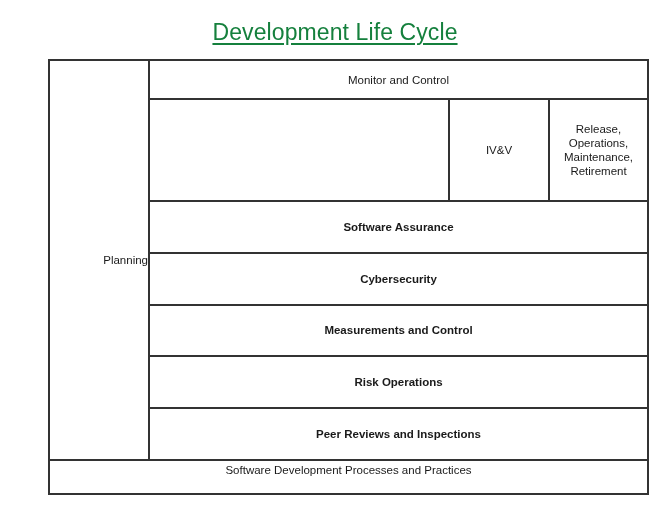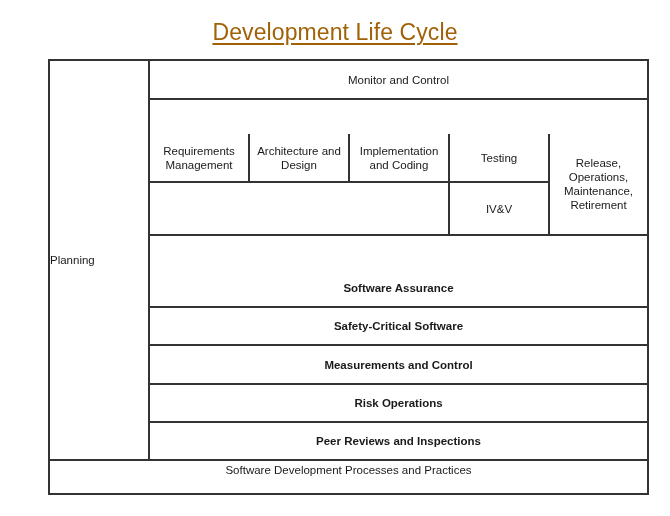--- a/index.html
+++ b/index.html
@@ -27,21 +27,21 @@
   
   #title {
     position: absolute;
     left: 0;
     top: 17px;
     width: 670px;
     text-align: center;
     font-size: 23px;
     line-height: 30px;
     letter-spacing: 0.1px;
-    color: #a16207;
+    color: #15803d;
     white-space: nowrap;
   }
   #title .title-text {
     text-decoration: underline;
     text-underline-offset: 3px;
   }
 
   
   #lifecycle-table {
     position: absolute;
@@ -66,32 +66,31 @@
   }
 
   
   #planning-cell {
     width: 100px;
     flex: 0 0 100px;
     box-sizing: border-box;
     border-right: 2px solid #333333;
     display: flex;
     align-items: center;
-    justify-content: flex-start;
+    justify-content: flex-end;
     font-size: 11.5px;
     color: #1a1a1a;
   }
 
   
   #right-stack {
     flex: 1 1 auto;
     display: flex;
     flex-direction: column;
     min-width: 0;
-    gap: 34px;
   }
 
   
   #monitor-band {
     height: 39px;
     flex: 0 0 39px;
     box-sizing: border-box;
     border-bottom: 2px solid #333333;
     display: flex;
     align-items: center;
@@ -227,34 +226,20 @@
       <div id="right-stack">
 
         <div id="monitor-band">
           <span>Monitor and Control</span>
         </div>
 
         <div id="phase-grid">
 
           <div id="phase-left">
 
-            <div id="phase-row-main">
-              <div class="phase-cell bordered w100">
-                <span>Requirements Management</span>
-              </div>
-              <div class="phase-cell bordered w100">
-                <span>Architecture and Design</span>
-              </div>
-              <div class="phase-cell bordered w100">
-                <span>Implementation and Coding</span>
-              </div>
-              <div class="phase-cell w-grow">
-                <span>Testing</span>
-              </div>
-            </div>
 
             <div id="phase-row-secondary">
               <div id="empty-merged-cell">
                 <span></span>
               </div>
               <div class="phase-cell w-grow">
                 <span>IV&amp;V</span>
               </div>
             </div>
 
@@ -264,21 +249,21 @@
             <span>Release, Operations, Maintenance, Retirement</span>
           </div>
 
         </div>
 
         <div id="band-stack">
           <div class="band">
             <span>Software Assurance</span>
           </div>
           <div class="band">
-            <span>Safety-Critical Software</span>
+            <span>Cybersecurity</span>
           </div>
           <div class="band">
             <span>Measurements and Control</span>
           </div>
           <div class="band">
             <span>Risk Operations</span>
           </div>
           <div class="band last">
             <span>Peer Reviews and Inspections</span>
           </div>

